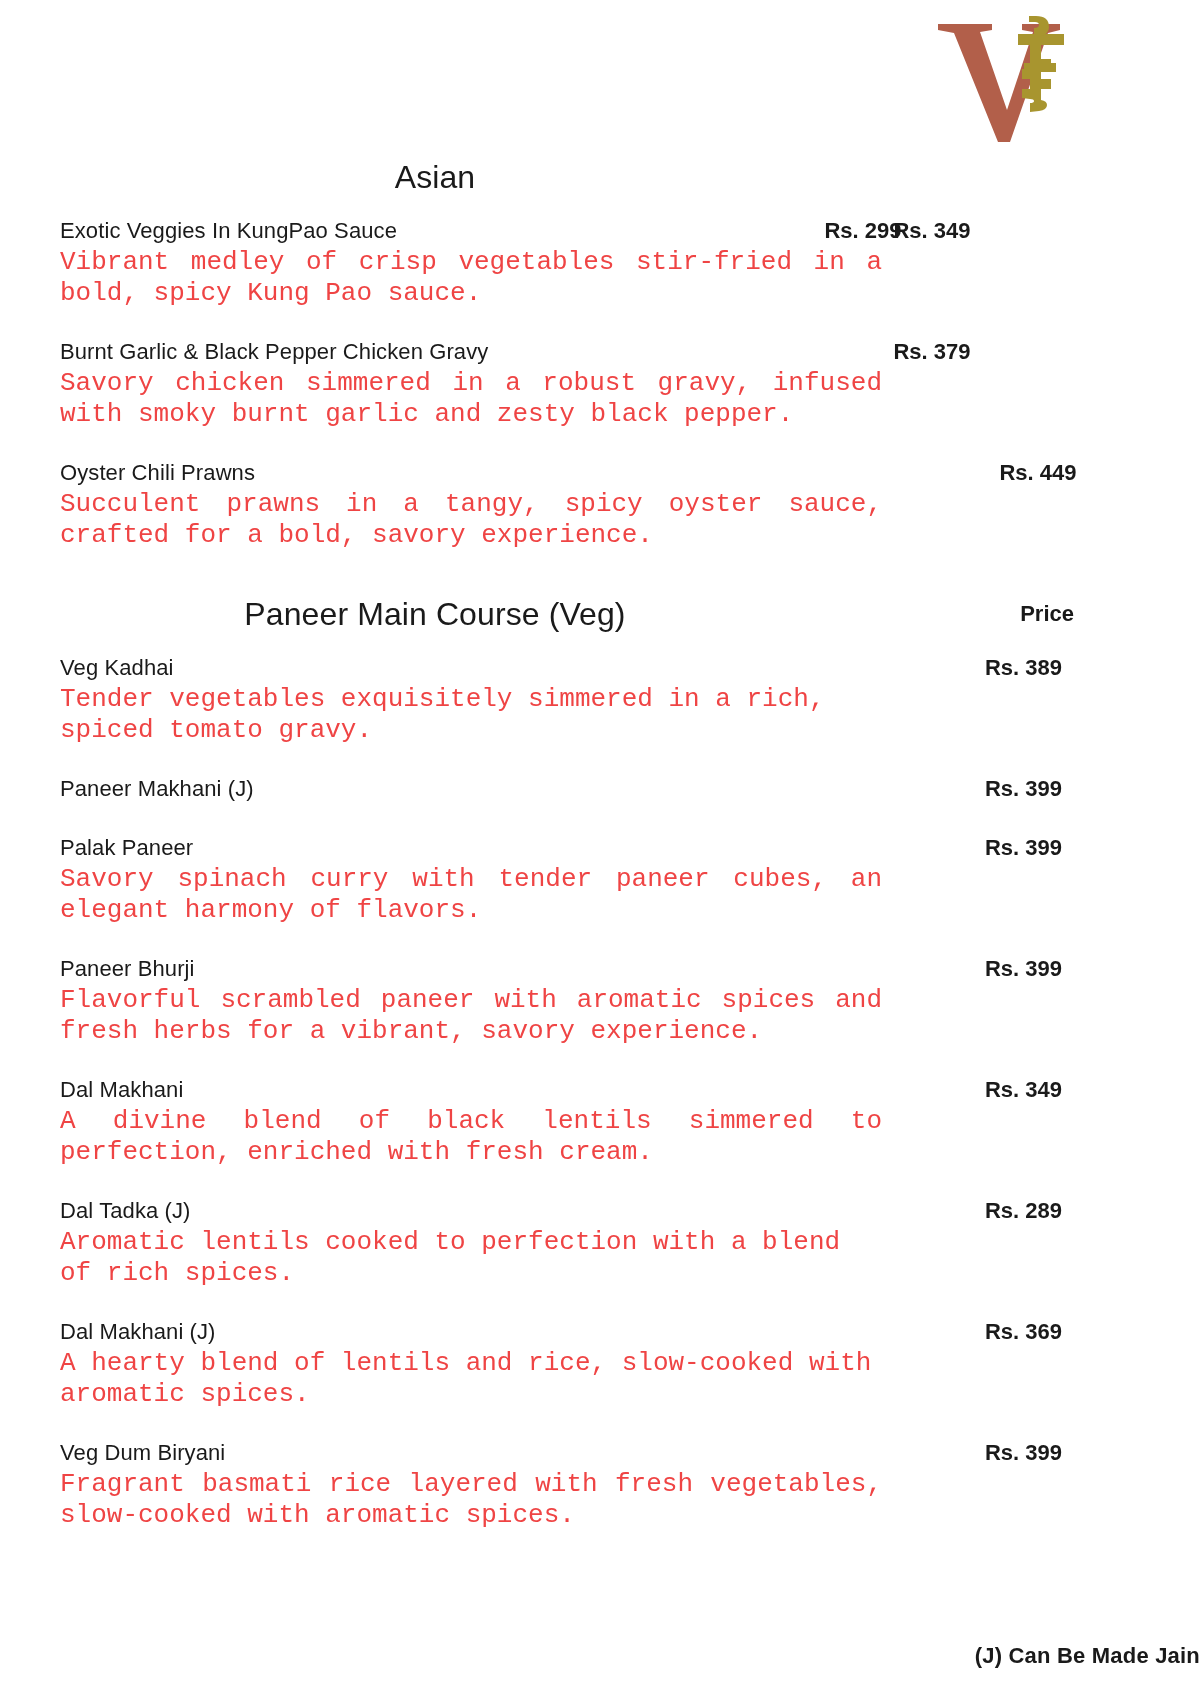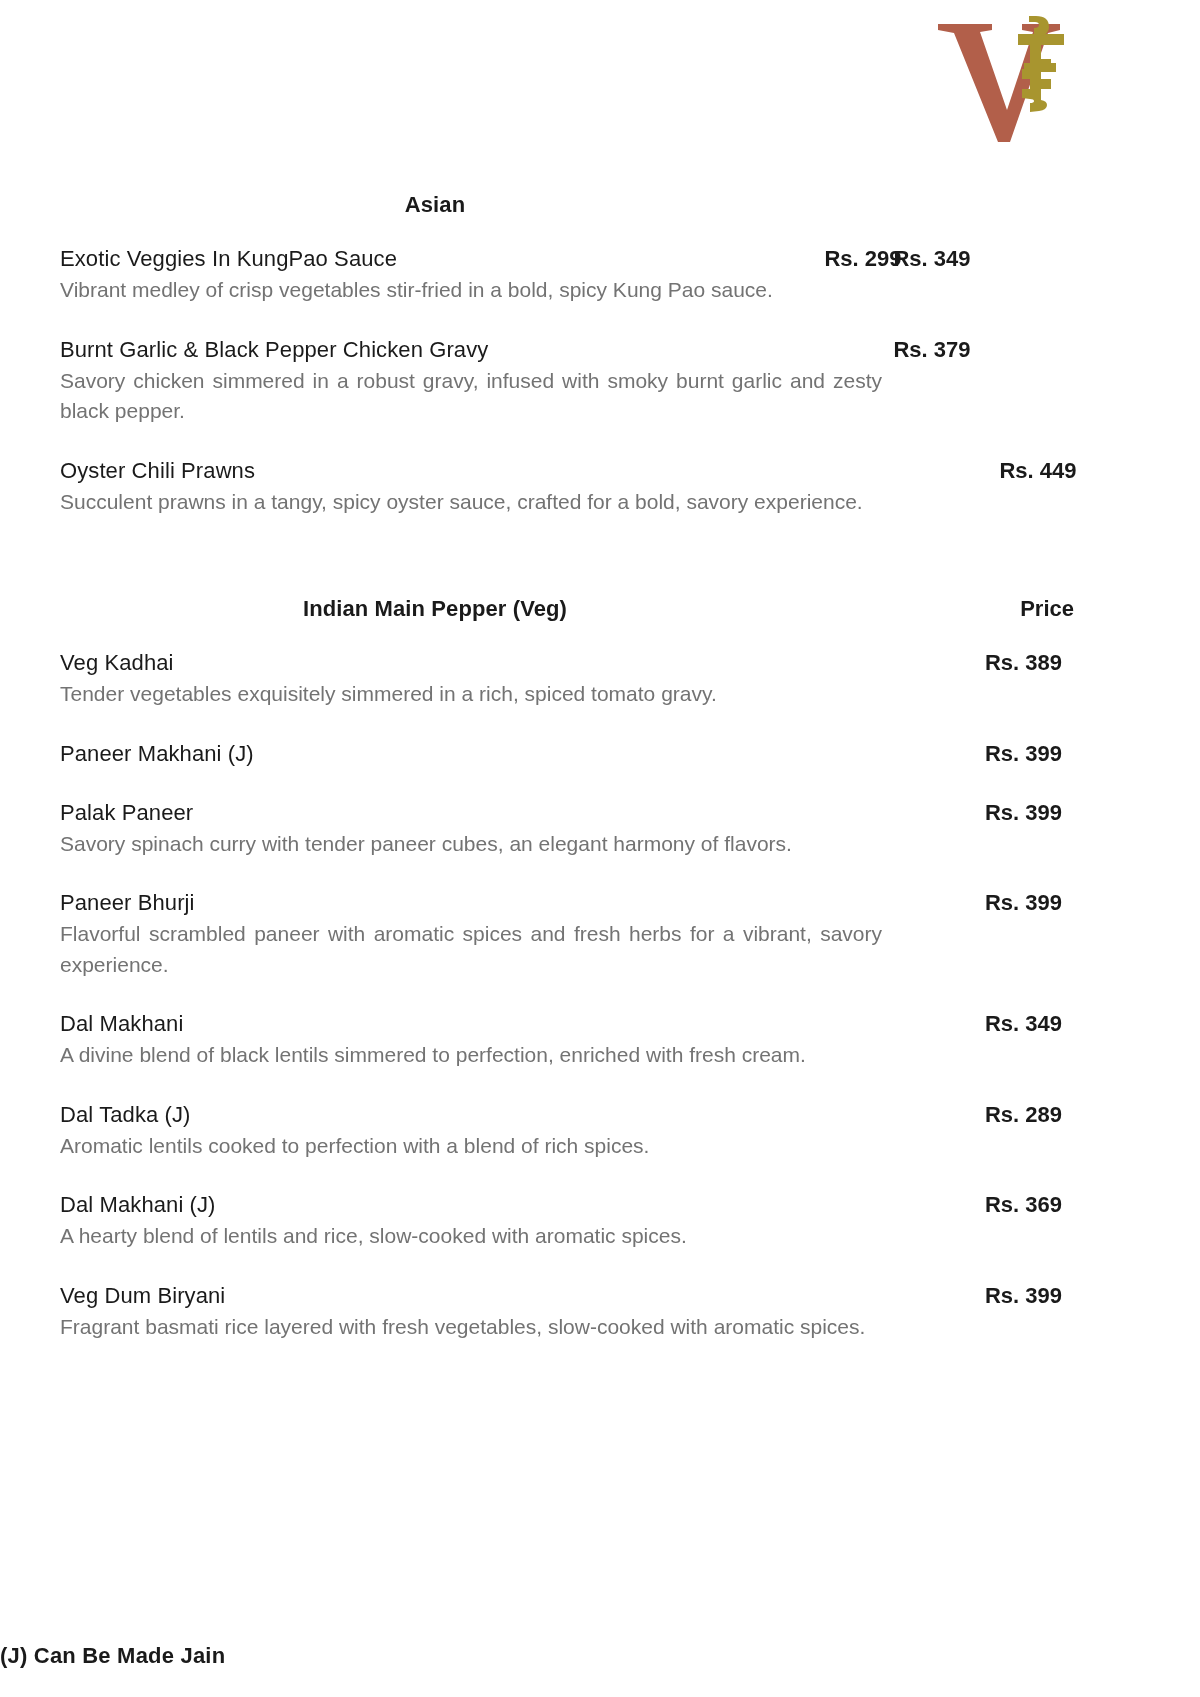--- a/index.html
+++ b/index.html
@@ -43,28 +43,27 @@
     width: 1020px;
   }
 
   
   .section-head {
     position: relative;
     height: 46px;
     margin-bottom: 10px;
   }
   .section-title {
-    font-size: 22px;
-    font-weight: 700;
+    font-size: 32px;
+    font-weight: 400;
     letter-spacing: 0.1px;
     text-align: center;
     width: 750px;
     margin-left: 0;
     line-height: 34px;
-    margin-top: 28px;
   }
   .col-heads {
     position: absolute;
     top: 2px;
     right: 0;
     height: 34px;
   }
   .col-head {
     position: absolute;
     top: 0;
@@ -86,27 +85,28 @@
     min-height: 30px;
   }
   .item-name {
     font-size: 22px;
     font-weight: 400;
     line-height: 30px;
     letter-spacing: 0.1px;
     max-width: 700px;
   }
   .item-desc {
-    font-size: 21px;
+    font-size: 26px;
     font-weight: 400;
     line-height: 30.5px;
-    color: #737373;
+    color: #ef4444;
     width: 822px;
     text-align: justify;
     margin-top: 1px;
+    font-family: Liberation Mono, monospace;
   }
   .item-desc.nojust { text-align: left; }
 
   .price {
     position: absolute;
     top: 0;
     font-size: 22px;
     font-weight: 700;
     line-height: 30px;
     white-space: nowrap;
@@ -116,21 +116,21 @@
   .price.chicken { left: 812px;  width: 120px; }
   .price.prawns  { left: 932px;  width: 92px; }
   .price.single  { right: 18px;  width: auto; text-align: right; }
 
   
   .footer-note {
     position: absolute;
     left: 0;
     right: 0;
     bottom: 28px;
-    text-align: left;
+    text-align: right;
     font-size: 22px;
     font-weight: 700;
     letter-spacing: 0.2px;
   }
 
   .sec-gap { height: 18px; }
 </style>
 </head>
 <body>
 
@@ -189,21 +189,21 @@
         <div class="price veg"></div>
         <div class="price chicken"></div>
         <div class="price prawns">Rs. 449</div>
       </div>
       <div class="item-desc">Succulent prawns in a tangy, spicy oyster sauce, crafted for a bold, savory experience.</div>
     </div>
 
     <div class="sec-gap"></div>
 
     <div class="section-head">
-      <div class="section-title">Indian Main Pepper (Veg)</div>
+      <div class="section-title">Paneer Main Course (Veg)</div>
       <div class="col-heads">
         <div class="col-head price">Price</div>
       </div>
     </div>
 
     <div class="item">
       <div class="item-row">
         <div class="item-name">Veg Kadhai</div>
         <div class="price single">Rs. 389</div>
       </div>

